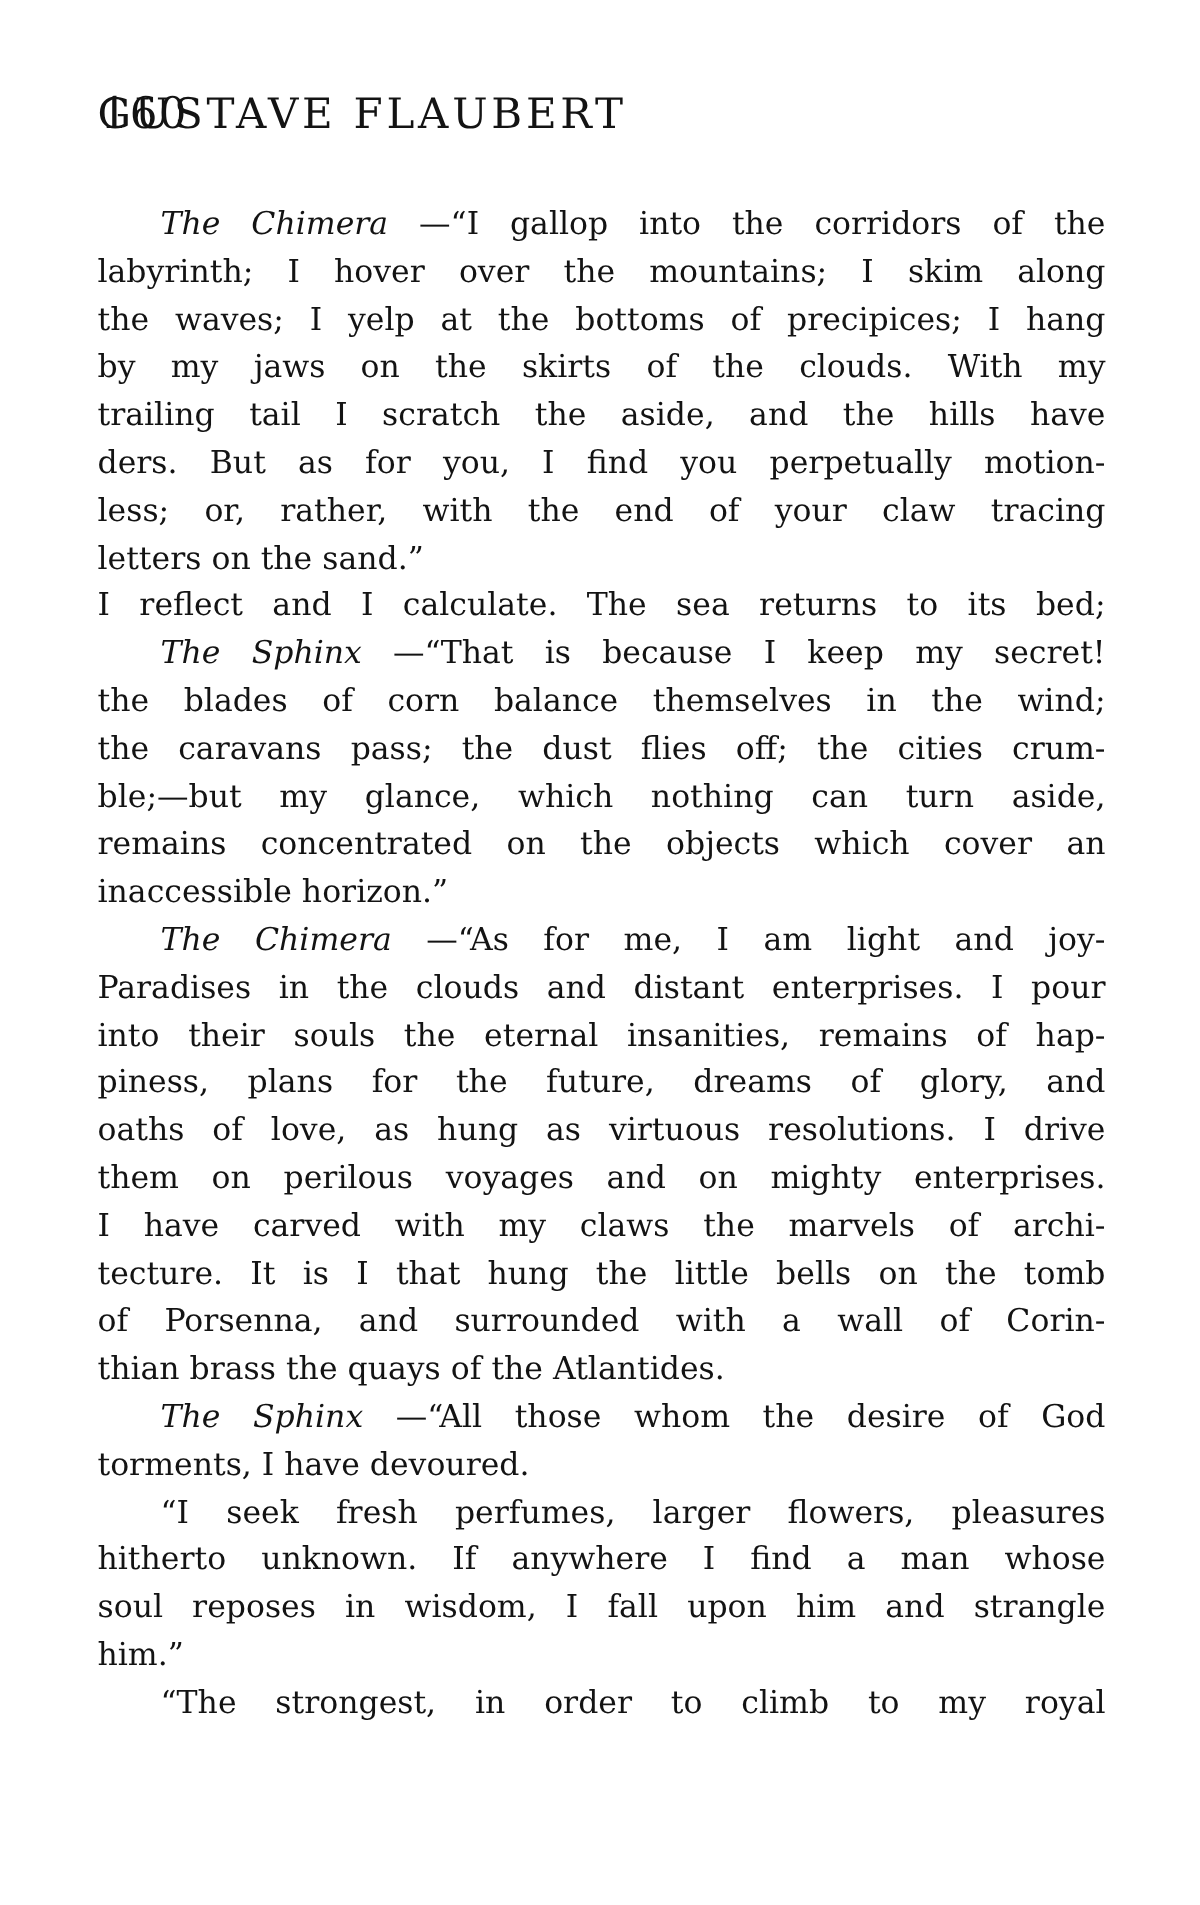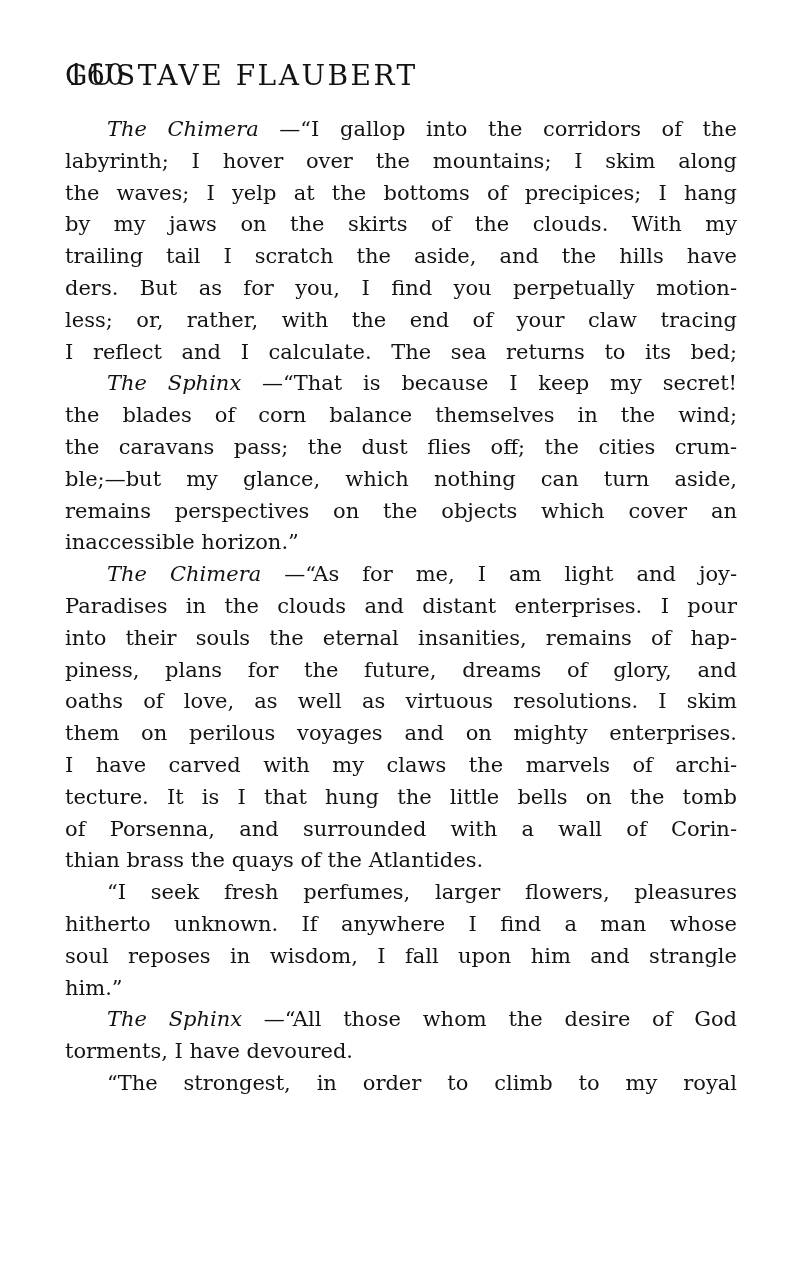--- a/index.html
+++ b/index.html
@@ -38,21 +38,21 @@
     right: 4px;
     bottom: 0;
     text-align: left;
     font-size: 28px;
     letter-spacing: 2.5px;
     line-height: 1;
     white-space: nowrap;
   }
   .body-text {
     position: absolute;
-    top: 114px;
+    top: 134px;
     left: 65px;
     width: 672px;
     font-size: 21px;
     line-height: 31.8px;
   }
   .para {
     margin: 0;
   }
   .line {
     text-align: justify;
@@ -80,49 +80,50 @@
   </div>
   <div class="body-text">
       <div class="para">
         <div class="line first"><i>The Chimera</i> —“I gallop into the corridors of the</div>
         <div class="line">labyrinth; I hover over the mountains; I skim along</div>
         <div class="line">the waves; I yelp at the bottoms of precipices; I hang</div>
         <div class="line">by my jaws on the skirts of the clouds. With my</div>
         <div class="line">trailing tail I scratch the aside, and the hills have</div>
         <div class="line">ders. But as for you, I find you perpetually motion-</div>
         <div class="line">less; or, rather, with the end of your claw tracing</div>
+        <div class="line last">letters on the sand.”</div>
       </div>
       <div class="para">
         <div class="line">I reflect and I calculate. The sea returns to its bed;</div>
         <div class="line first"><i>The Sphinx</i> —“That is because I keep my secret!</div>
         <div class="line">the blades of corn balance themselves in the wind;</div>
         <div class="line">the caravans pass; the dust flies off; the cities crum-</div>
         <div class="line">ble;—but my glance, which nothing can turn aside,</div>
-        <div class="line">remains perspectives on the objects which cover an</div>
+        <div class="line">remains concentrated on the objects which cover an</div>
         <div class="line last">inaccessible horizon.”</div>
       </div>
       <div class="para">
         <div class="line first"><i>The Chimera</i> —“As for me, I am light and joy-</div>
         <div class="line">Paradises in the clouds and distant enterprises. I pour</div>
         <div class="line">into their souls the eternal insanities, remains of hap-</div>
         <div class="line">piness, plans for the future, dreams of glory, and</div>
-        <div class="line">oaths of love, as well as virtuous resolutions. I skim</div>
+        <div class="line">oaths of love, as hung as virtuous resolutions. I drive</div>
         <div class="line">them on perilous voyages and on mighty enterprises.</div>
         <div class="line">I have carved with my claws the marvels of archi-</div>
         <div class="line">tecture. It is I that hung the little bells on the tomb</div>
         <div class="line">of Porsenna, and surrounded with a wall of Corin-</div>
         <div class="line last">thian brass the quays of the Atlantides.</div>
+      </div>
+      <div class="para">
+        <div class="line first"><i>The Sphinx</i> —“All those whom the desire of God</div>
+        <div class="line last">torments, I have devoured.</div>
       </div>
       <div class="para">
         <div class="line first">“I seek fresh perfumes, larger flowers, pleasures</div>
         <div class="line">hitherto unknown. If anywhere I find a man whose</div>
         <div class="line">soul reposes in wisdom, I fall upon him and strangle</div>
         <div class="line last">him.”</div>
       </div>
       <div class="para">
-        <div class="line first"><i>The Sphinx</i> —“All those whom the desire of God</div>
-        <div class="line last">torments, I have devoured.</div>
-      </div>
-      <div class="para">
         <div class="line first">“The strongest, in order to climb to my royal</div>
       </div>
     </div>
 </div>
 
 </body></html>

